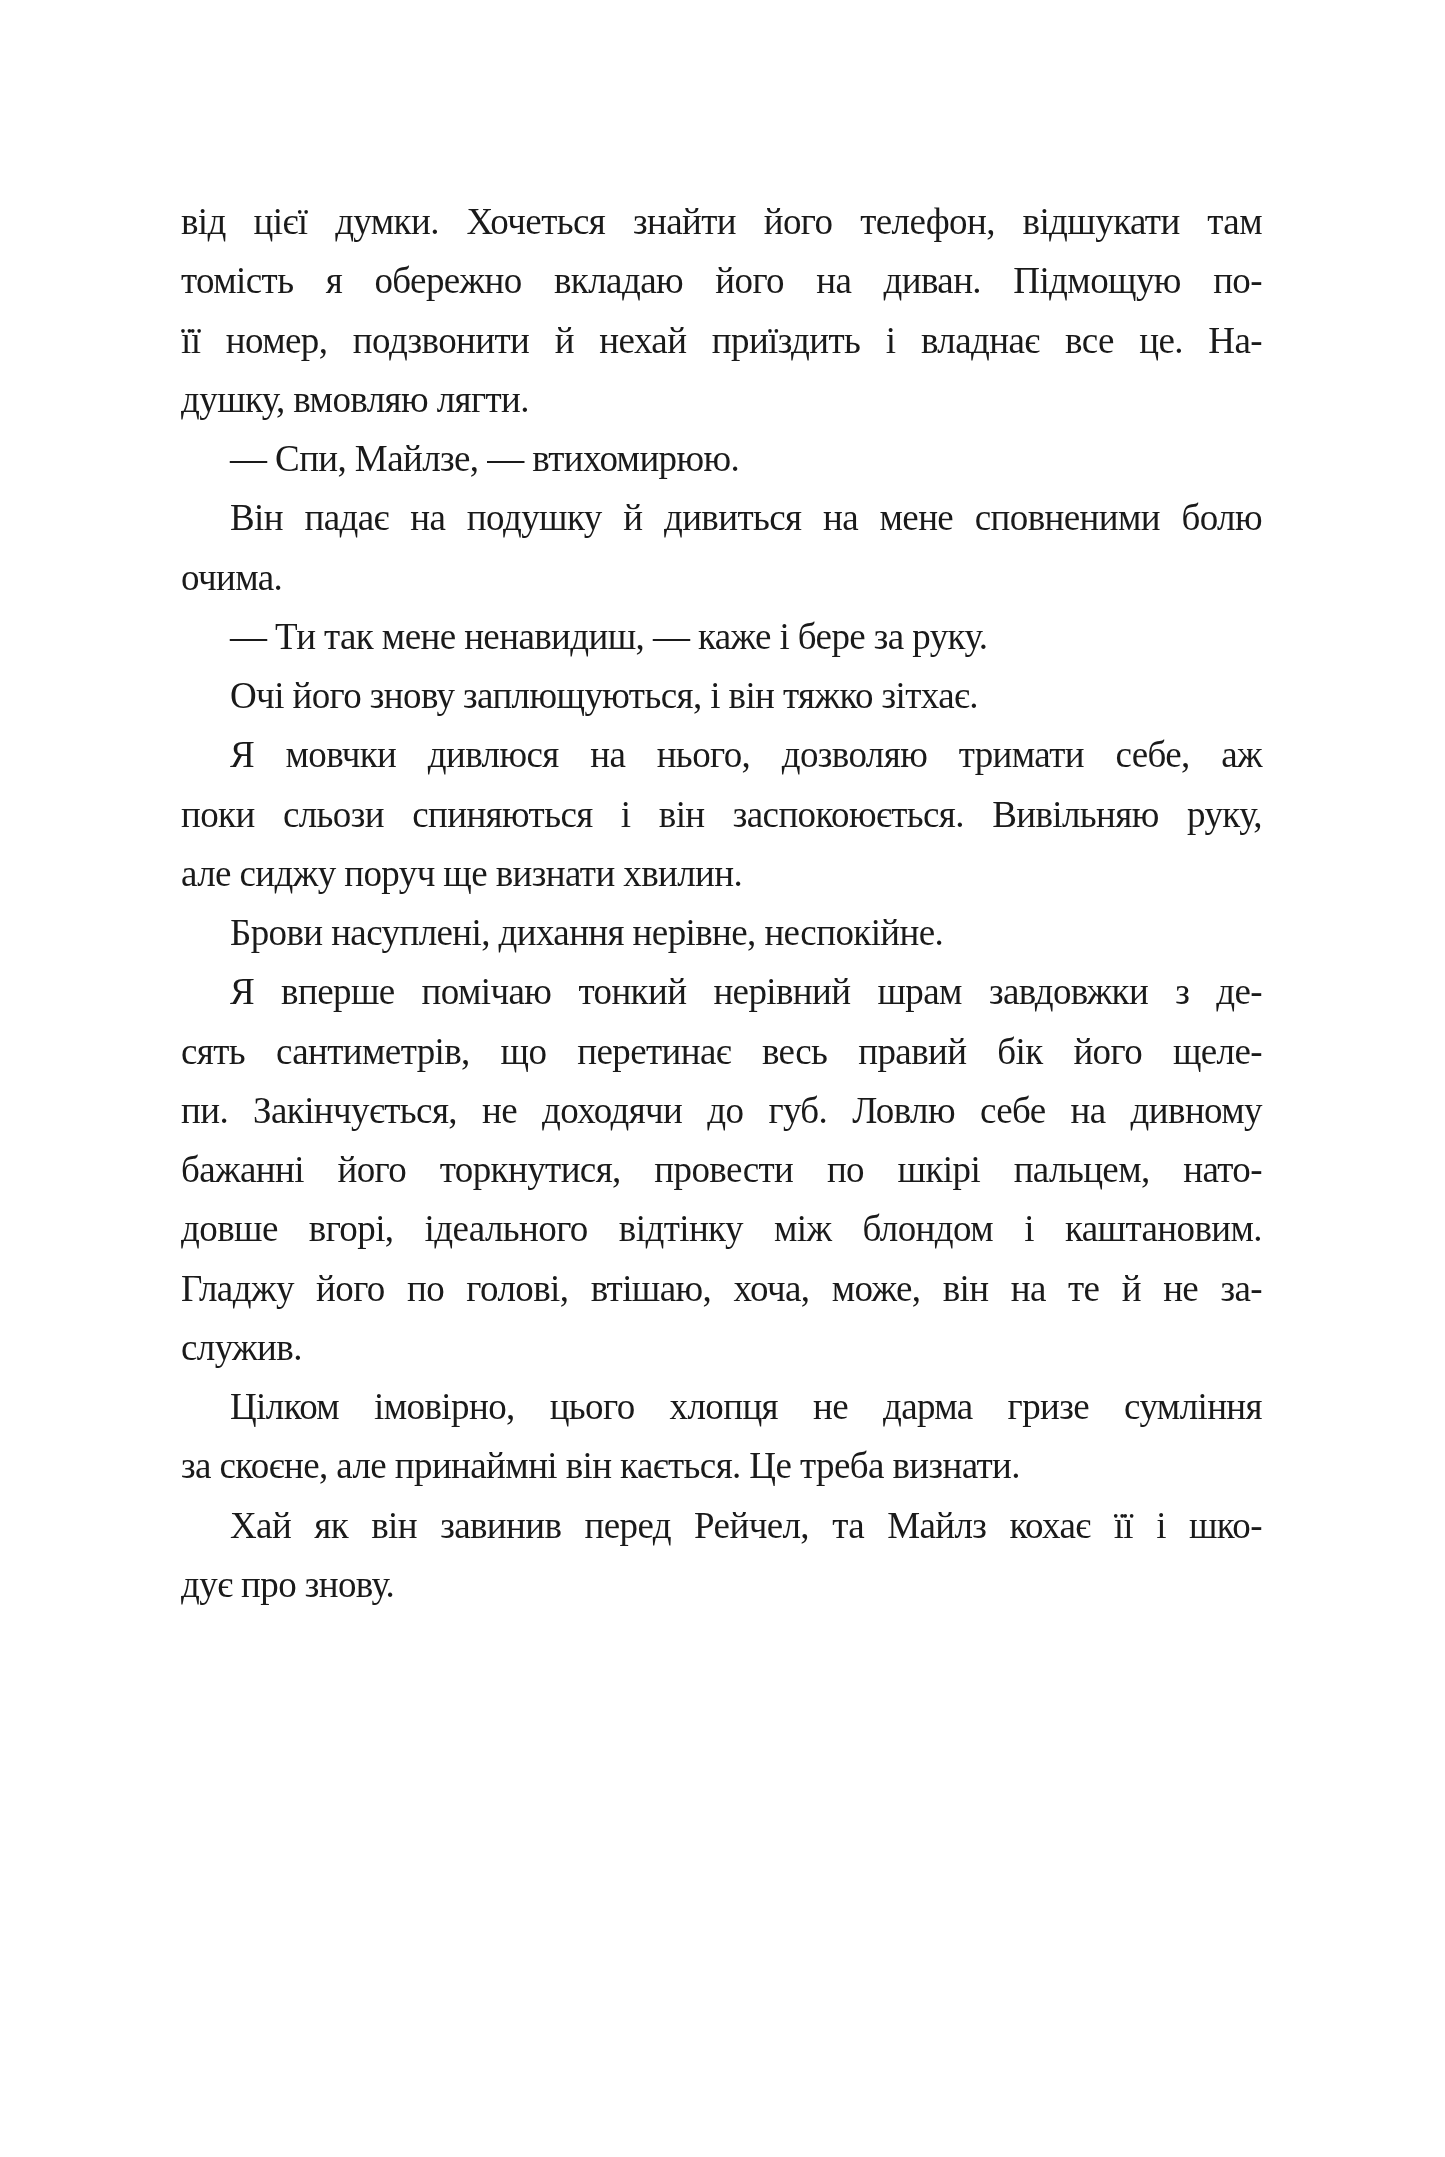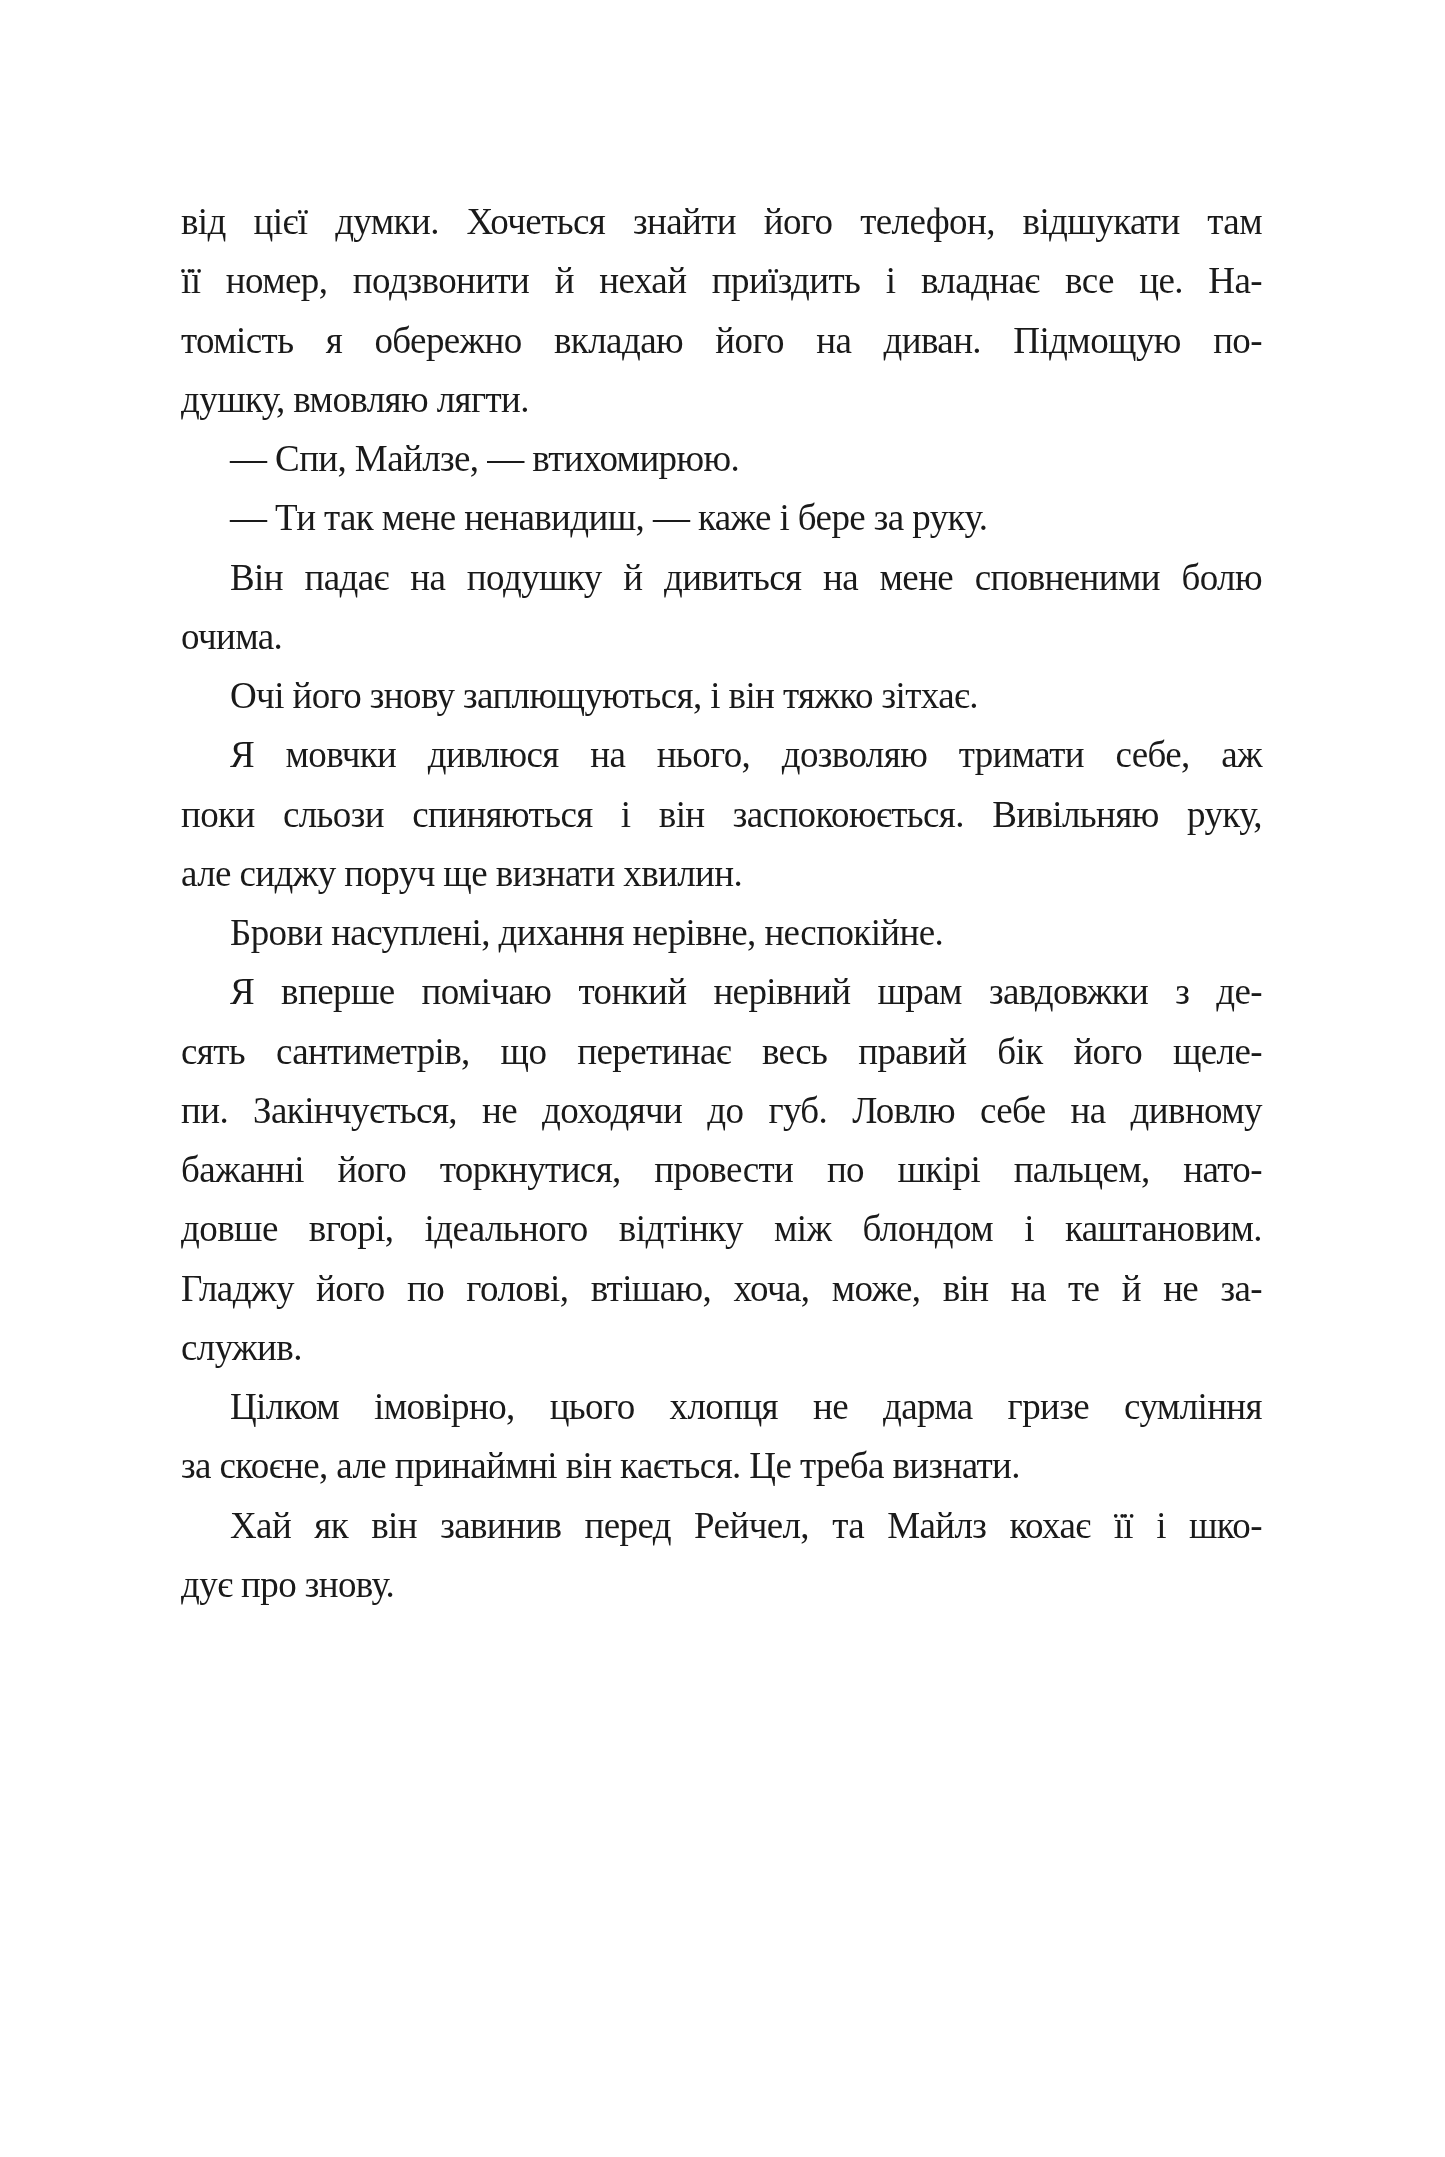--- a/index.html
+++ b/index.html
@@ -54,36 +54,36 @@
       padding-left: 0;
     }
   </style>
 </head>
 <body>
 
 <div class="page">
 
   <p class="para no-indent">
     <span class="ln first">від цієї думки. Хочеться знайти його телефон, відшукати там</span>
+    <span class="ln">томість я обережно вкладаю його на диван. Підмощую по-</span>
     <span class="ln">її номер, подзвонити й нехай приїздить і владнає все це. На-</span>
-    <span class="ln">томість я обережно вкладаю його на диван. Підмощую по-</span>
     <span class="ln last">душку, вмовляю лягти.</span>
   </p>
 
   <p class="para">
     <span class="ln first last">— Спи, Майлзе, — втихомирюю.</span>
   </p>
 
   <p class="para">
-    <span class="ln first last">— Ти так мене ненавидиш, — каже і бере за руку.</span>
+    <span class="ln first">Він падає на подушку й дивиться на мене сповненими болю</span>
+    <span class="ln last">очима.</span>
   </p>
 
   <p class="para">
-    <span class="ln first">Він падає на подушку й дивиться на мене сповненими болю</span>
-    <span class="ln last">очима.</span>
+    <span class="ln first last">— Ти так мене ненавидиш, — каже і бере за руку.</span>
   </p>
 
   <p class="para">
     <span class="ln first last">Очі його знову заплющуються, і він тяжко зітхає.</span>
   </p>
 
   <p class="para">
     <span class="ln first">Я мовчки дивлюся на нього, дозволяю тримати себе, аж</span>
     <span class="ln">поки сльози спиняються і він заспокоюється. Вивільняю руку,</span>
     <span class="ln last">але сиджу поруч ще визнати хвилин.</span>

